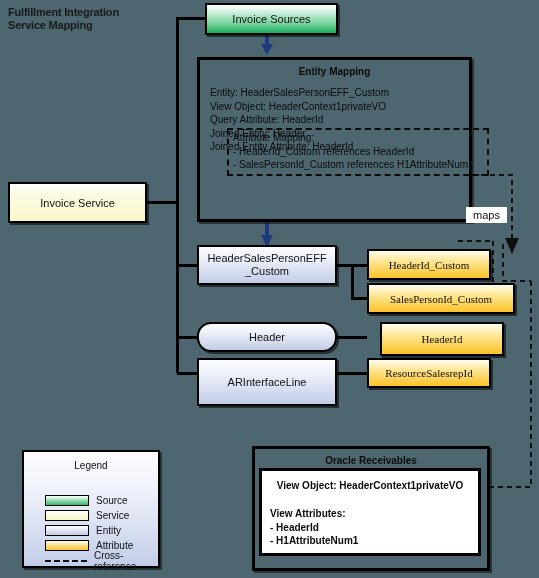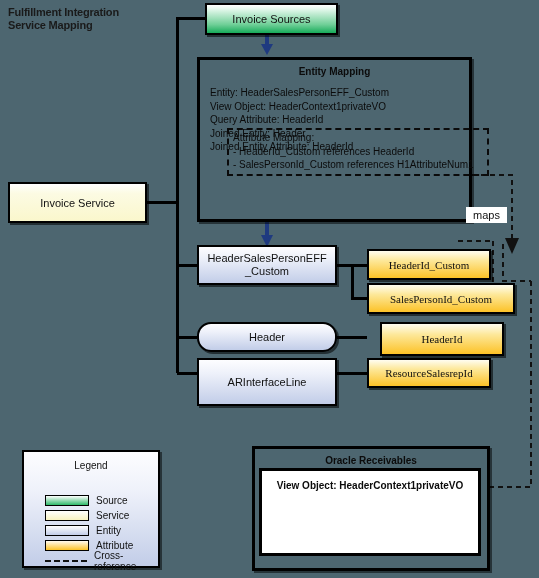--- a/index.html
+++ b/index.html
@@ -159,20 +159,23 @@
   <div class="lbl">ResourceSalesrepId</div>
 </div>
 
 <div class="maps">maps</div>
 
 <div class="cont" style="left:252px;top:446px;width:238px;height:125px;">
   <div class="cont-title">Oracle Receivables</div>
 </div>
 <div class="inner-white" style="left:259px;top:468px;width:222px;height:88px;">
   <div class="l1">View Object: HeaderContext1privateVO</div>
+  <div class="l2">View Attributes:
+- HeaderId
+- H1AttributeNum1</div>
 </div>
 
 <div id="legend">
   <div class="lgt">Legend</div>
   <ul>
     <li>
       <span class="sw sw-src"></span>
       <span>Source</span>
     </li>
     <li>

